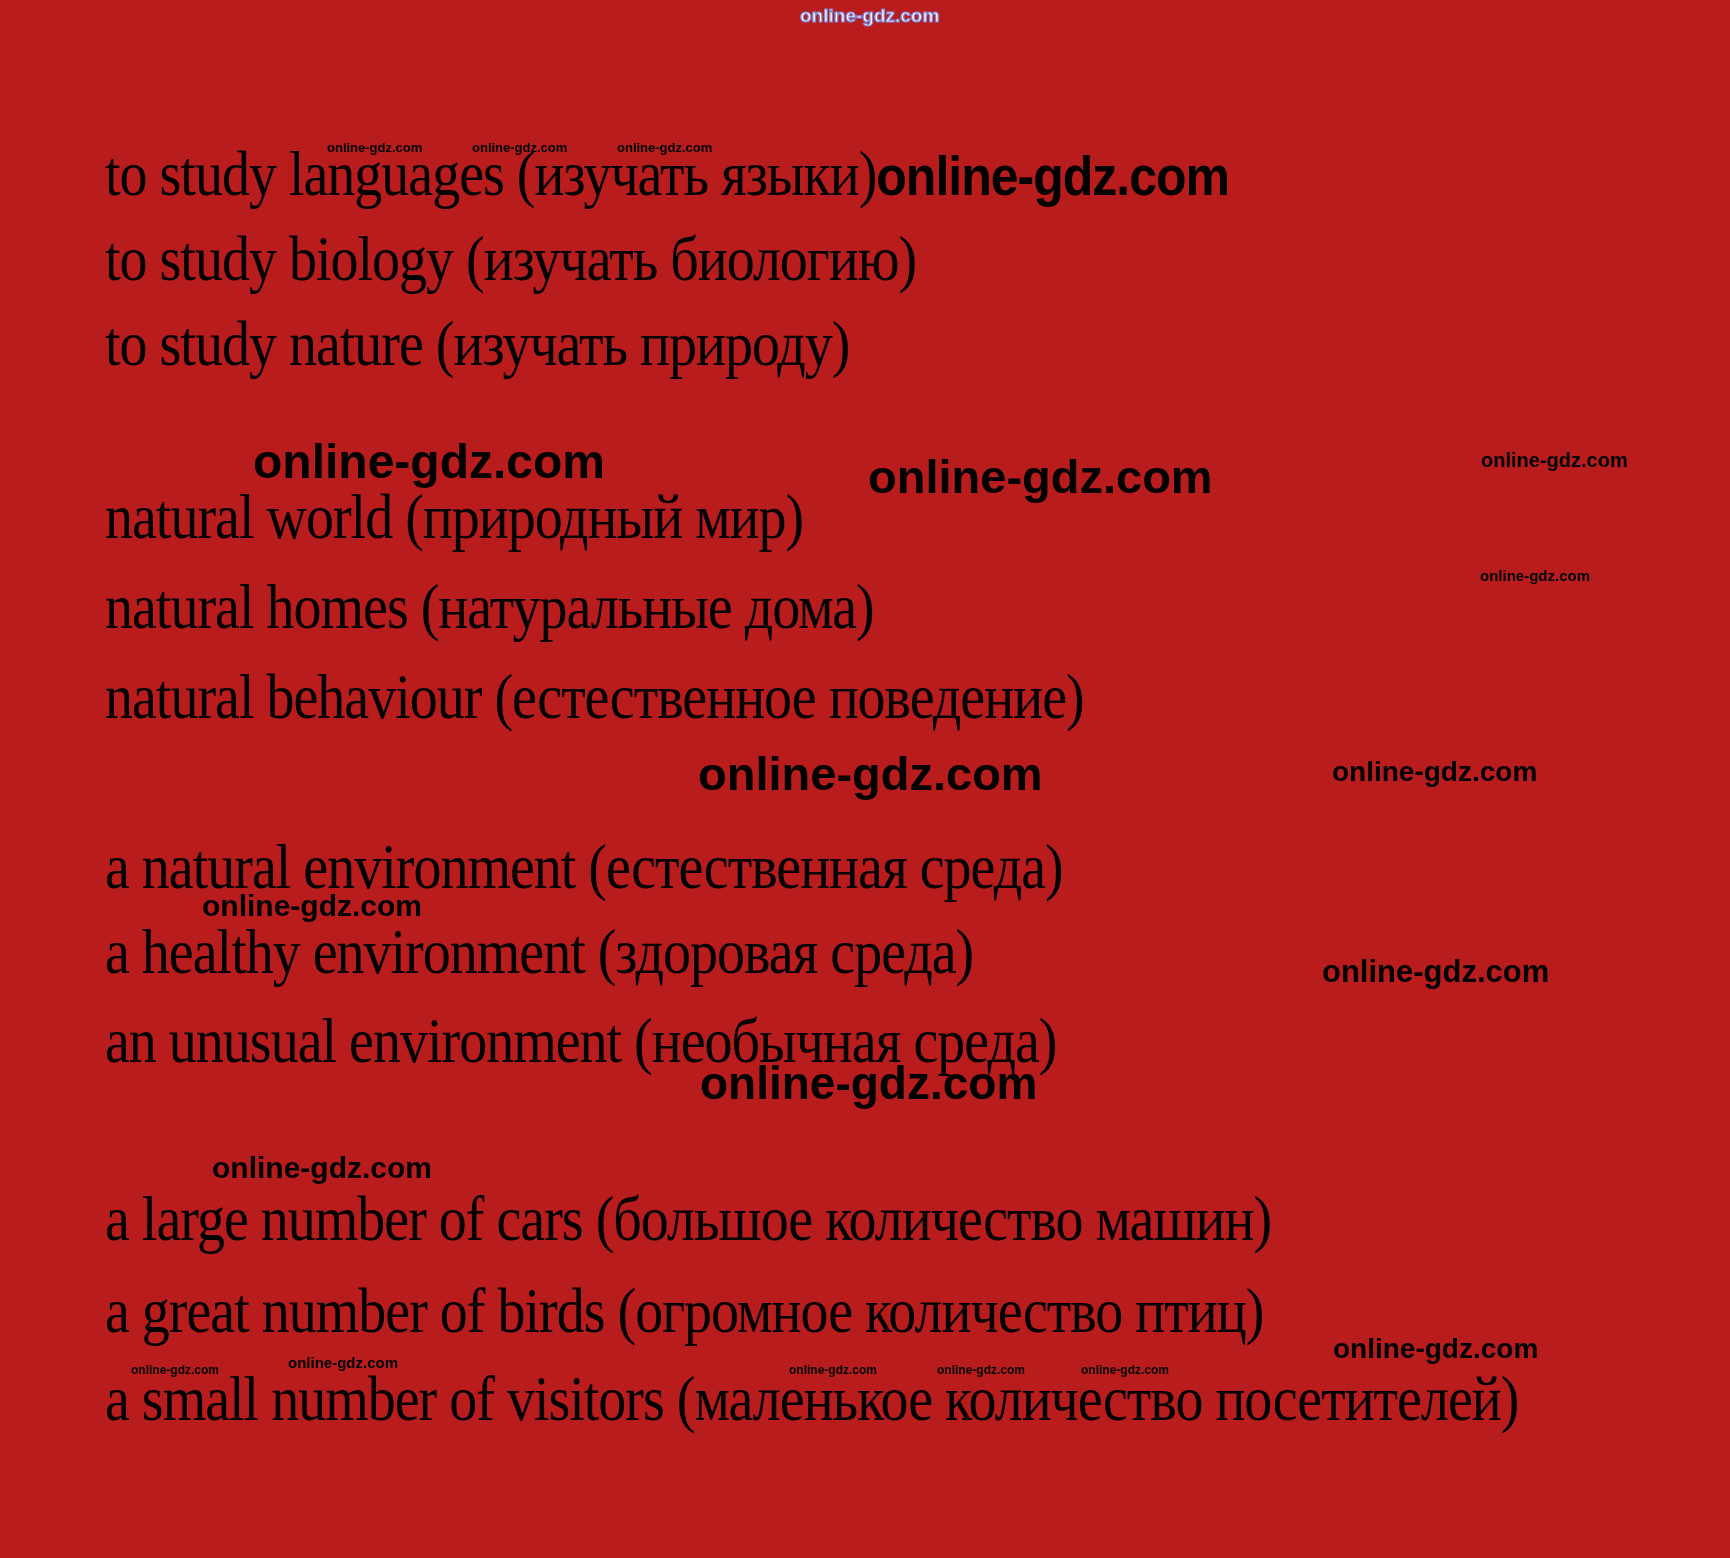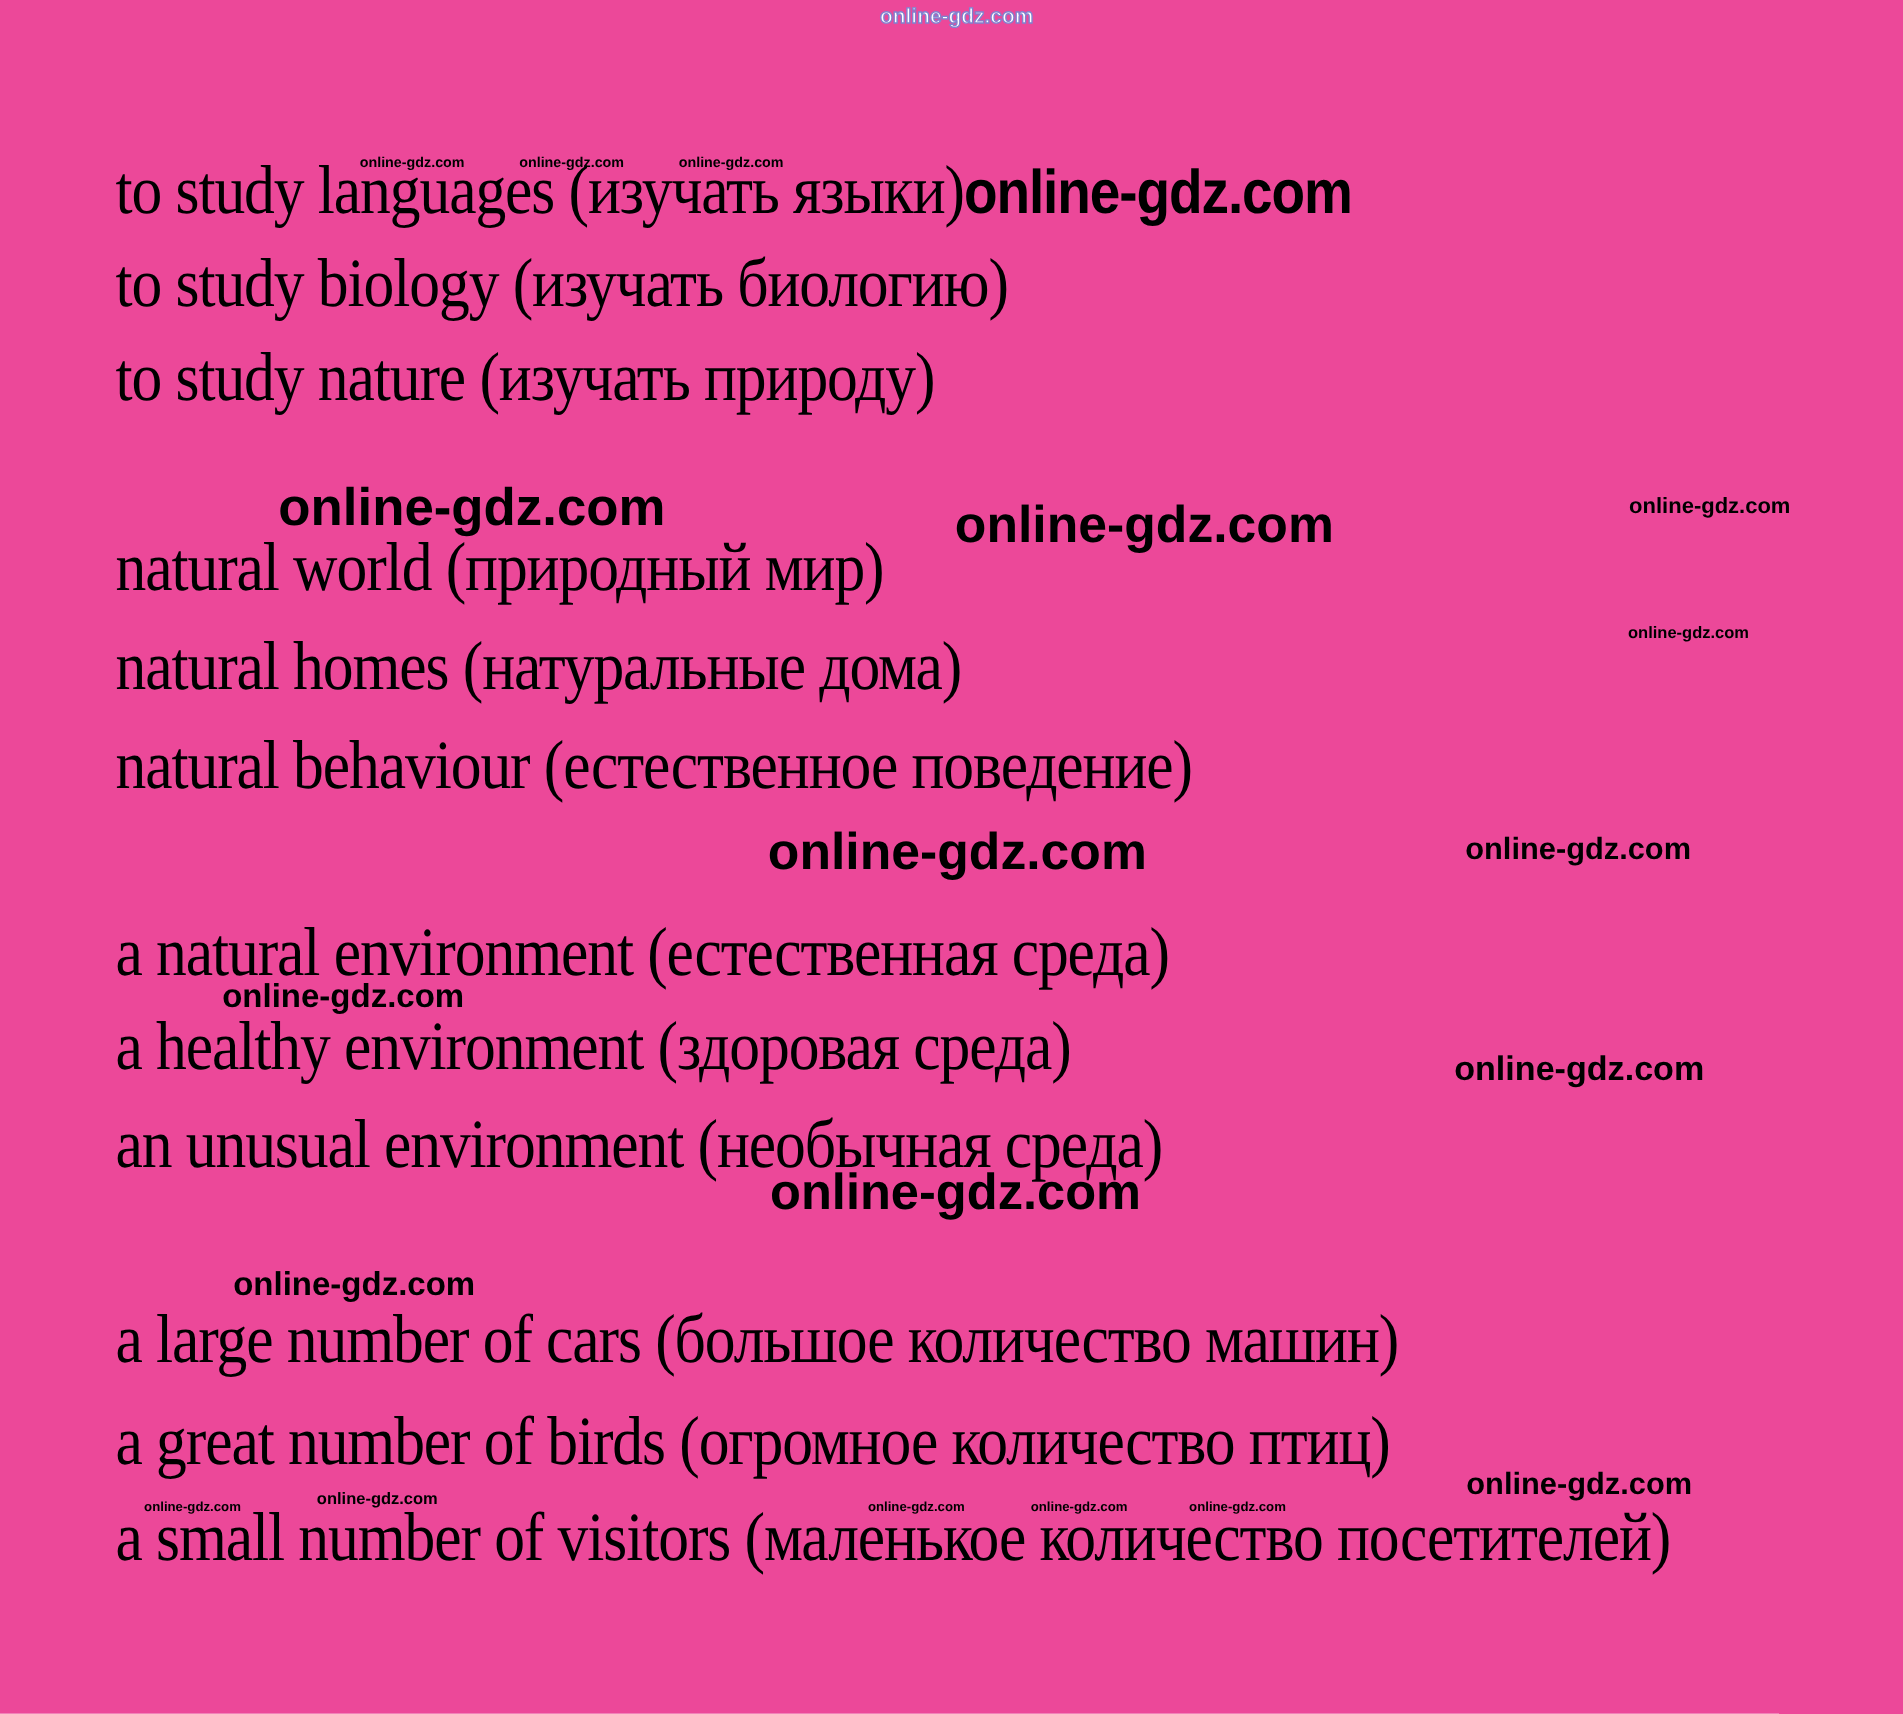--- a/index.html
+++ b/index.html
@@ -7,21 +7,21 @@
     width: 1730px;
     height: 1558px;
     background: #ffffff;
     position: relative;
     overflow: hidden;
     font-family: "Liberation Serif", "DejaVu Serif", serif;
   }
   .page {
     position: absolute;
     inset: 0;
-    background: #ec4899;
+    background: #b91c1c;
   }
   .phrase {
     position: absolute;
     left: 105px;
     font-size: 56px;
     line-height: 1;
     color: #000000;
     white-space: nowrap;
     transform: scaleY(1.12);
     transform-origin: top left;

